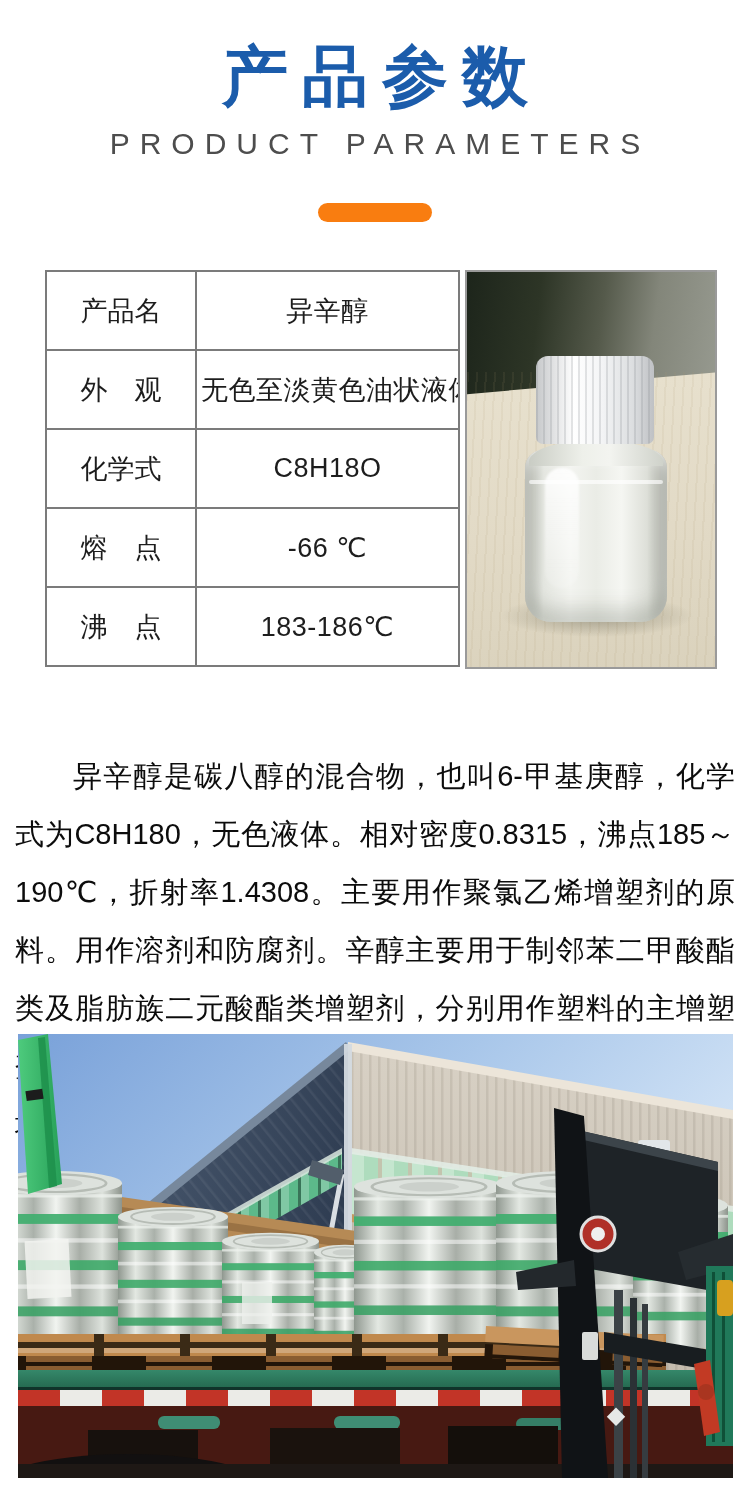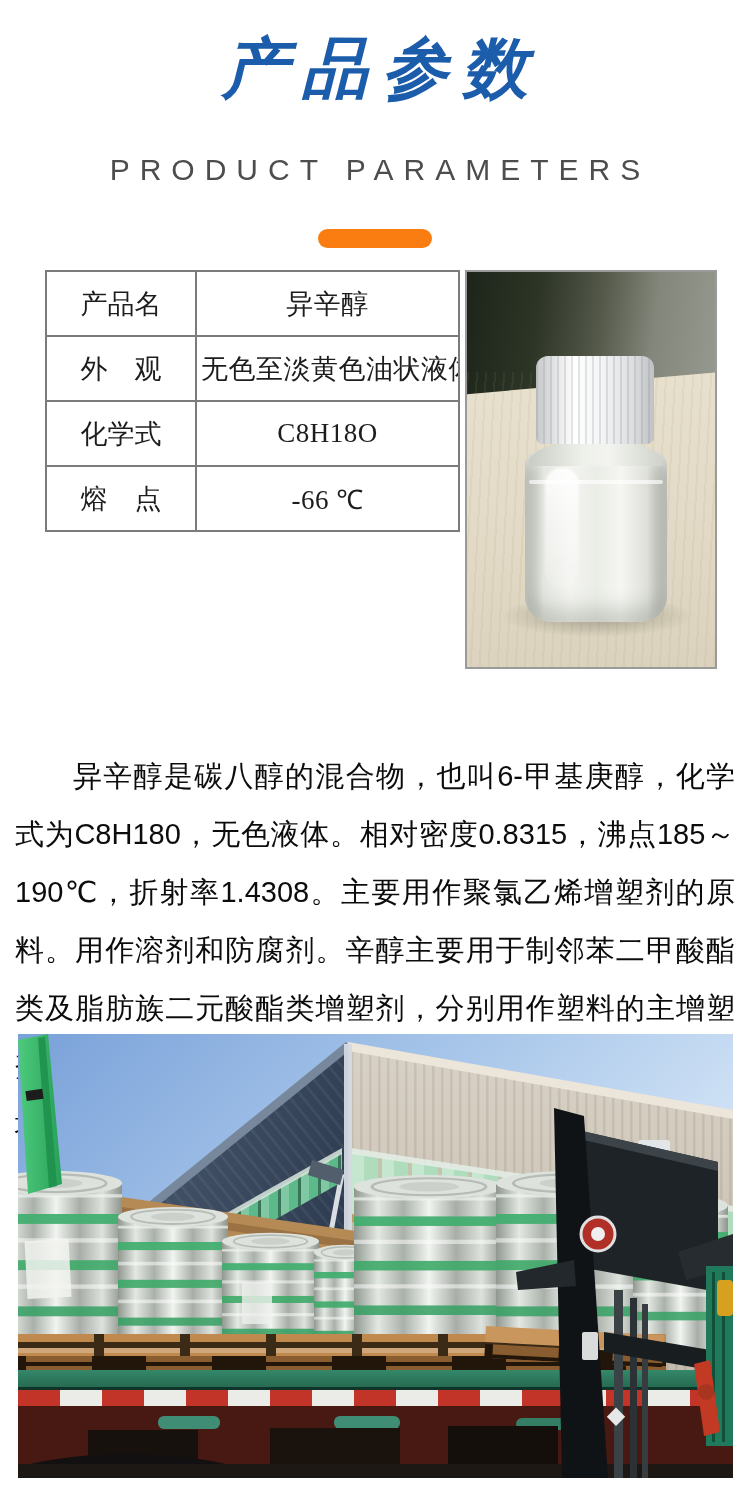--- a/index.html
+++ b/index.html
@@ -10,40 +10,40 @@
   }
   html,body{margin:0;padding:0;background:#ffffff;}
   .page{
     position:relative;width:750px;height:1500px;margin:0 auto;background:#ffffff;
     font-family:"Liberation Sans","DejaVu Sans",sans-serif;overflow:hidden;
   }
   
   .header{position:absolute;top:34px;left:0;width:100%;text-align:center;}
   .page-title{
     font-size:66px;line-height:1.05;font-weight:800;color:var(--title-blue);
-    letter-spacing:14px;padding-left:14px;margin:0;font-style:italic;
+    letter-spacing:14px;padding-left:14px;margin:8px;
   }
   .page-subtitle{
-    margin-top:50px;font-size:30px;font-weight:400;color:#4d4d4d;
+    margin-top:16px;font-size:30px;font-weight:400;color:#4d4d4d;
     letter-spacing:10px;padding-left:10px;
   }
   .divider-bar{
     width:114px;height:19px;border-radius:10px;background:var(--divider-orange);
     margin:42px auto 0;
   }
   
   .content-row{position:absolute;top:270px;left:45px;width:672px;display:flex;align-items:flex-start;}
   table.spec-table{border-collapse:collapse;table-layout:fixed;width:415px;}
   table.spec-table td{
     border:2px solid var(--table-border);height:53px;text-align:center;vertical-align:middle;
-    font-size:27px;color:var(--text-dark);padding:5px 4px;background:#fff;
+    font-size:27px;color:var(--text-dark);padding:12px 4px;background:#fff;
     white-space:nowrap;overflow:hidden;
   }
   td.spec-label{width:140px;}
-  td.spec-value{letter-spacing:0.5px;font-family:Liberation Serif, serif;}
+  td.spec-value{letter-spacing:0.5px;}
   
   .photo-frame{
     position:relative;width:252px;height:399px;margin-left:5px;box-sizing:border-box;
     border:2px solid #9a9a9a;overflow:hidden;background:#8f9288;
   }
   .bs-back{
     position:absolute;top:0;left:0;width:100%;height:175px;
     background:linear-gradient(97deg,#1d251b 0%,#2d3526 28%,#555a4b 52%,#83867a 72%,#989b91 100%);
   }
   .bs-table{
@@ -120,20 +120,24 @@
             <td class="spec-label">外　观</td>
             <td class="spec-value">无色至淡黄色油状液体</td>
           </tr>
           <tr>
             <td class="spec-label">化学式</td>
             <td class="spec-value">C8H18O</td>
           </tr>
           <tr>
             <td class="spec-label">熔　点</td>
             <td class="spec-value">-66 ℃</td>
+          </tr>
+          <tr>
+            <td class="spec-label">沸　点</td>
+            <td class="spec-value">183-186℃</td>
           </tr>
         </tbody>
     </table>
 
     <div class="photo-frame">
       <div class="bs-back"></div>
       <div class="bs-table"></div>
       <div class="bs-grain"></div>
       <div class="bottle-shadow"></div>
       <div class="bottle-body"></div>

